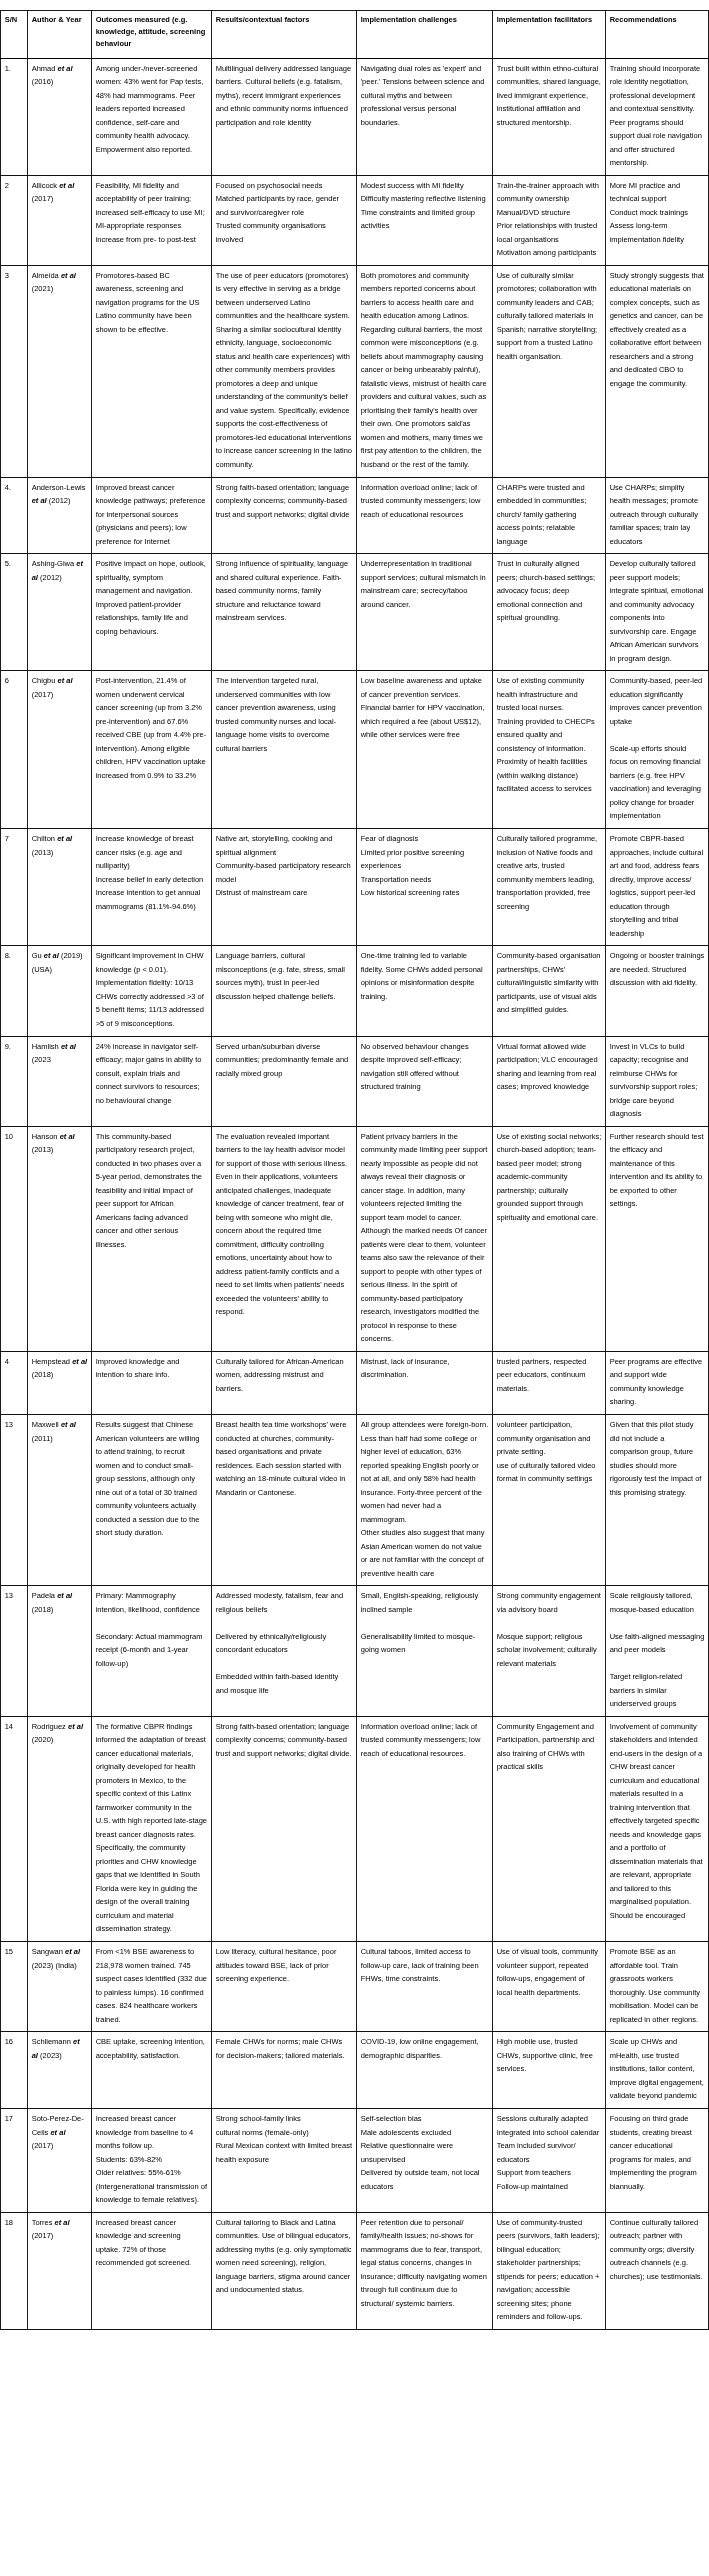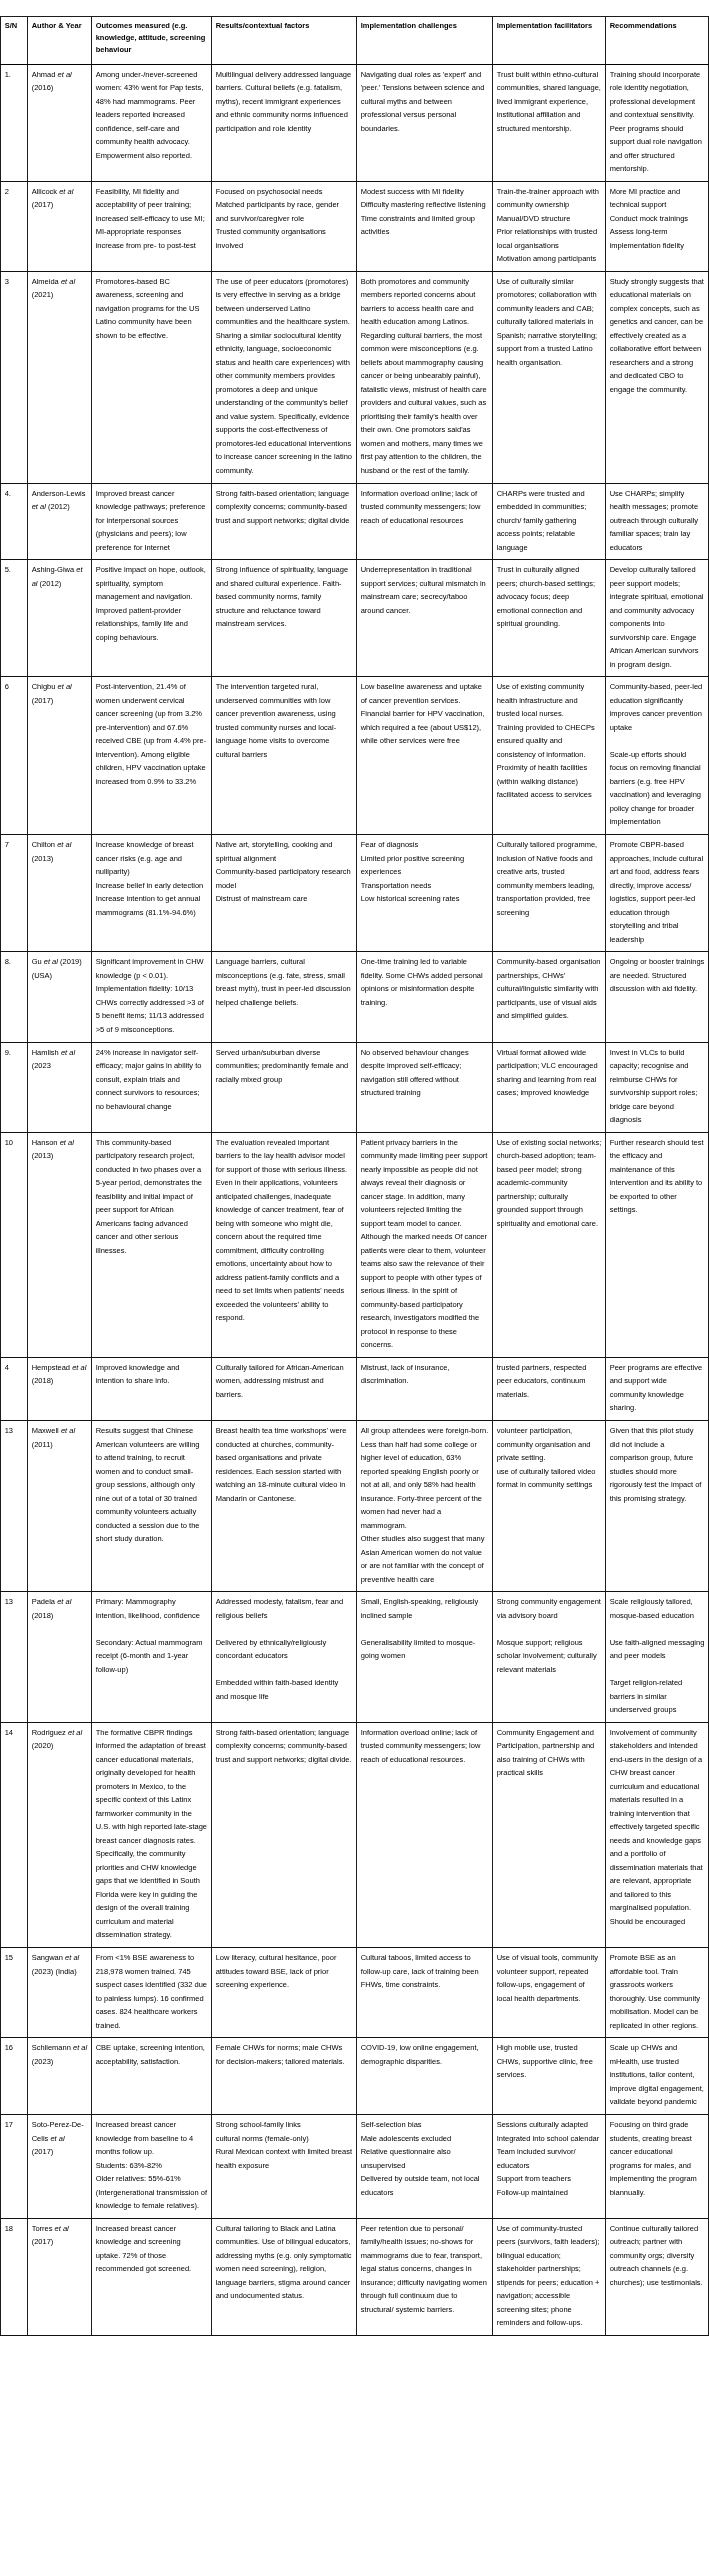--- a/index.html
+++ b/index.html
@@ -7,21 +7,21 @@
     padding: 0;
     background: #ffffff;
   }
   body {
     width: 709px;
     font-family: "Liberation Sans", "DejaVu Sans", sans-serif;
     color: #000;
   }
   .page {
     width: 709px;
-    margin: 16px auto;
+    margin: 10px auto;
   }
   table.studies {
     border-collapse: collapse;
     table-layout: fixed;
     width: 708px;
     border: 1.5px solid #000;
   }
   table.studies th,
   table.studies td {
     border: 0.7px solid #1c1c1c;
@@ -36,21 +36,21 @@
   }
   table.studies thead th {
     font-weight: bold;
     border-bottom: 1.5px solid #000;
     line-height: 1.6;
     padding-bottom: 7.5px;
   }
   table.studies tbody tr td {
     border-bottom: 1.1px solid #111;
   }
-  td em { font-style: italic; }
+  td em { font-style: italic; font-weight: bold; }
   col.c-sn { width: 27px; }
   col.c-author { width: 64px; }
   col.c-outcomes { width: 120px; }
   col.c-cultural { width: 145px; }
   col.c-challenges { width: 136px; }
   col.c-facilitators { width: 113px; }
   col.c-recommendations { width: 103px; }
 </style>
 </head>
 <body>
@@ -159,21 +159,21 @@
 Limited prior positive screening experiences
 Transportation needs
 Low historical screening rates</td>
           <td>Culturally tailored programme, inclusion of Native foods and creative arts, trusted community members leading, transportation provided, free screening</td>
           <td>Promote CBPR-based approaches, include cultural art and food, address fears directly, improve access/ logistics, support peer-led education through storytelling and tribal leadership</td>
         </tr>
         <tr>
           <td>8.</td>
           <td>Gu <em>et al</em> (2019) (USA)</td>
           <td>Significant improvement in CHW knowledge (p &lt; 0.01). Implementation fidelity: 10/13 CHWs correctly addressed &gt;3 of 5 benefit items; 11/13 addressed &gt;5 of 9 misconceptions.</td>
-          <td>Language barriers, cultural misconceptions (e.g. fate, stress, small breast myth), trust in peer-led discussion helped challenge beliefs.</td>
+          <td>Language barriers, cultural misconceptions (e.g. fate, stress, small sources myth), trust in peer-led discussion helped challenge beliefs.</td>
           <td>One-time training led to variable fidelity. Some CHWs added personal opinions or misinformation despite training.</td>
           <td>Community-based organisation partnerships, CHWs' cultural/linguistic similarity with participants, use of visual aids and simplified guides.</td>
           <td>Ongoing or booster trainings are needed. Structured discussion with aid fidelity.</td>
         </tr>
         <tr>
           <td>9.</td>
           <td>Hamlish <em>et al</em> (2023</td>
           <td>24% increase in navigator self-efficacy; major gains in ability to consult, explain trials and connect survivors to resources; no behavioural change</td>
           <td>Served urban/suburban diverse communities; predominantly female and racially mixed group</td>
           <td>No observed behaviour changes despite improved self-efficacy; navigation still offered without structured training</td>
@@ -264,21 +264,21 @@
           <td>Soto-Perez-De-Celis <em>et al</em> (2017)</td>
           <td>Increased breast cancer knowledge from baseline to 4 months follow up.
 Students: 63%-82%
 Older relatives: 55%-61%
 (Intergenerational transmission of knowledge to female relatives).</td>
           <td>Strong school-family links
 cultural norms (female-only)
 Rural Mexican context with limited breast health exposure</td>
           <td>Self-selection bias
 Male adolescents excluded
-Relative questionnaire also unsupervised
+Relative questionnaire were unsupervised
 Delivered by outside team, not local educators</td>
           <td>Sessions culturally adapted
 Integrated into school calendar
 Team included survivor/ educators
 Support from teachers
 Follow-up maintained</td>
           <td>Focusing on third grade students, creating breast cancer educational programs for males, and implementing the program biannually.</td>
         </tr>
         <tr>
           <td>18</td>

